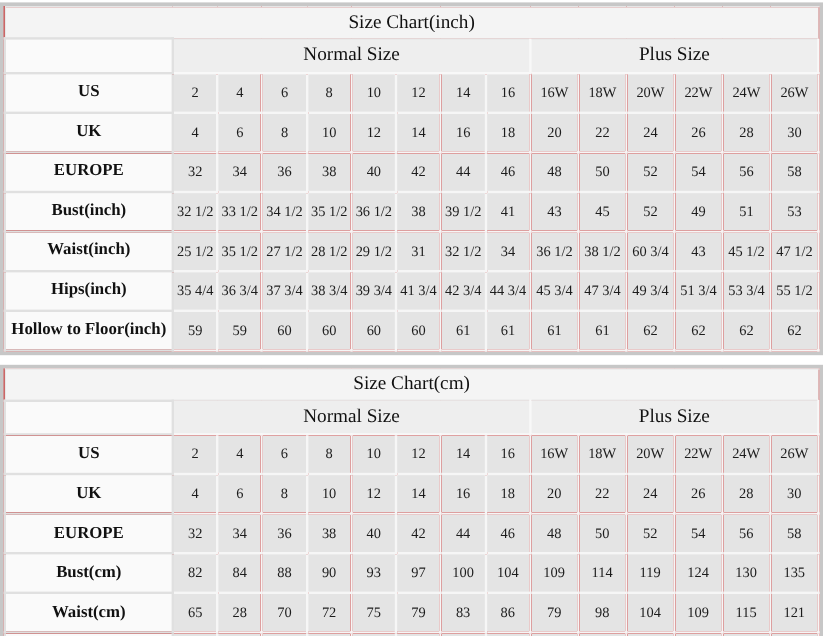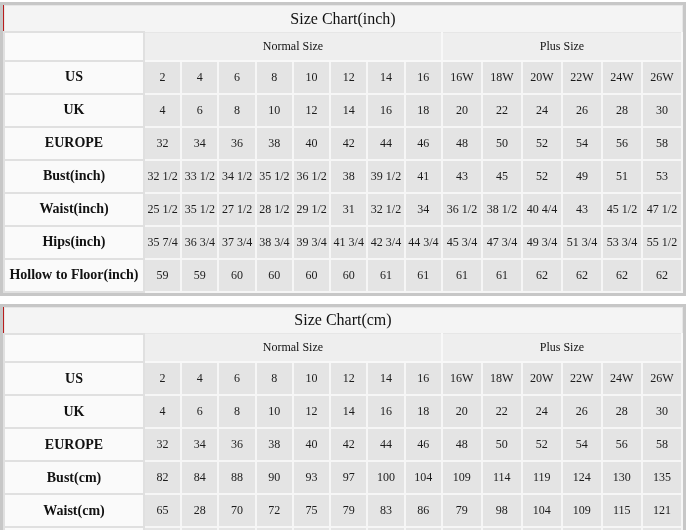--- a/index.html
+++ b/index.html
@@ -36,21 +36,21 @@
     height: 23px;
     border: 1px solid #e6e6e6;
   }
   .corner-cell {
     background: #fafafa;
     border: 2px solid #e0e0e0;
   }
   .group-cell {
     background: #eeeeee;
     text-align: center;
-    font-size: 12px;
+    font-size: 16px;
     color: #111111;
     height: 25px;
     border: 2px solid #f8f8f8;
     border-top: 1px solid #e0e0e0;
   }
   .row-label {
     background: #fafafa;
     border: 2px solid #e0e0e0;
     font-size: 14px;
     font-weight: bold;
@@ -180,28 +180,28 @@
             <td class="data-cell">25 1/2</td>
             <td class="data-cell">35 1/2</td>
             <td class="data-cell">27 1/2</td>
             <td class="data-cell">28 1/2</td>
             <td class="data-cell">29 1/2</td>
             <td class="data-cell">31</td>
             <td class="data-cell">32 1/2</td>
             <td class="data-cell">34</td>
             <td class="data-cell">36 1/2</td>
             <td class="data-cell">38 1/2</td>
-            <td class="data-cell">40 4/4</td>
+            <td class="data-cell">60 3/4</td>
             <td class="data-cell">43</td>
             <td class="data-cell">45 1/2</td>
             <td class="data-cell">47 1/2</td>
           </tr>
           <tr>
             <td class="row-label">Hips(inch)</td>
-            <td class="data-cell">35 7/4</td>
+            <td class="data-cell">35 4/4</td>
             <td class="data-cell">36 3/4</td>
             <td class="data-cell">37 3/4</td>
             <td class="data-cell">38 3/4</td>
             <td class="data-cell">39 3/4</td>
             <td class="data-cell">41 3/4</td>
             <td class="data-cell">42 3/4</td>
             <td class="data-cell">44 3/4</td>
             <td class="data-cell">45 3/4</td>
             <td class="data-cell">47 3/4</td>
             <td class="data-cell">49 3/4</td>

